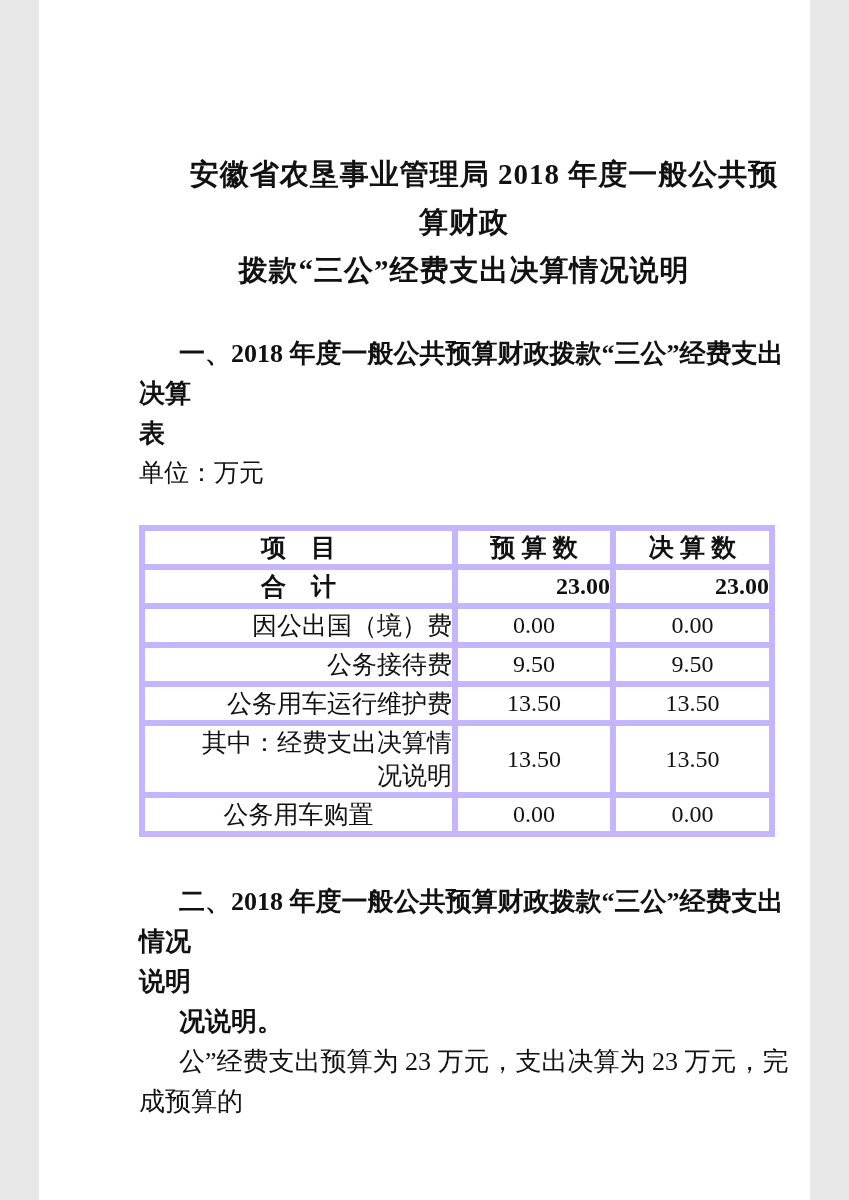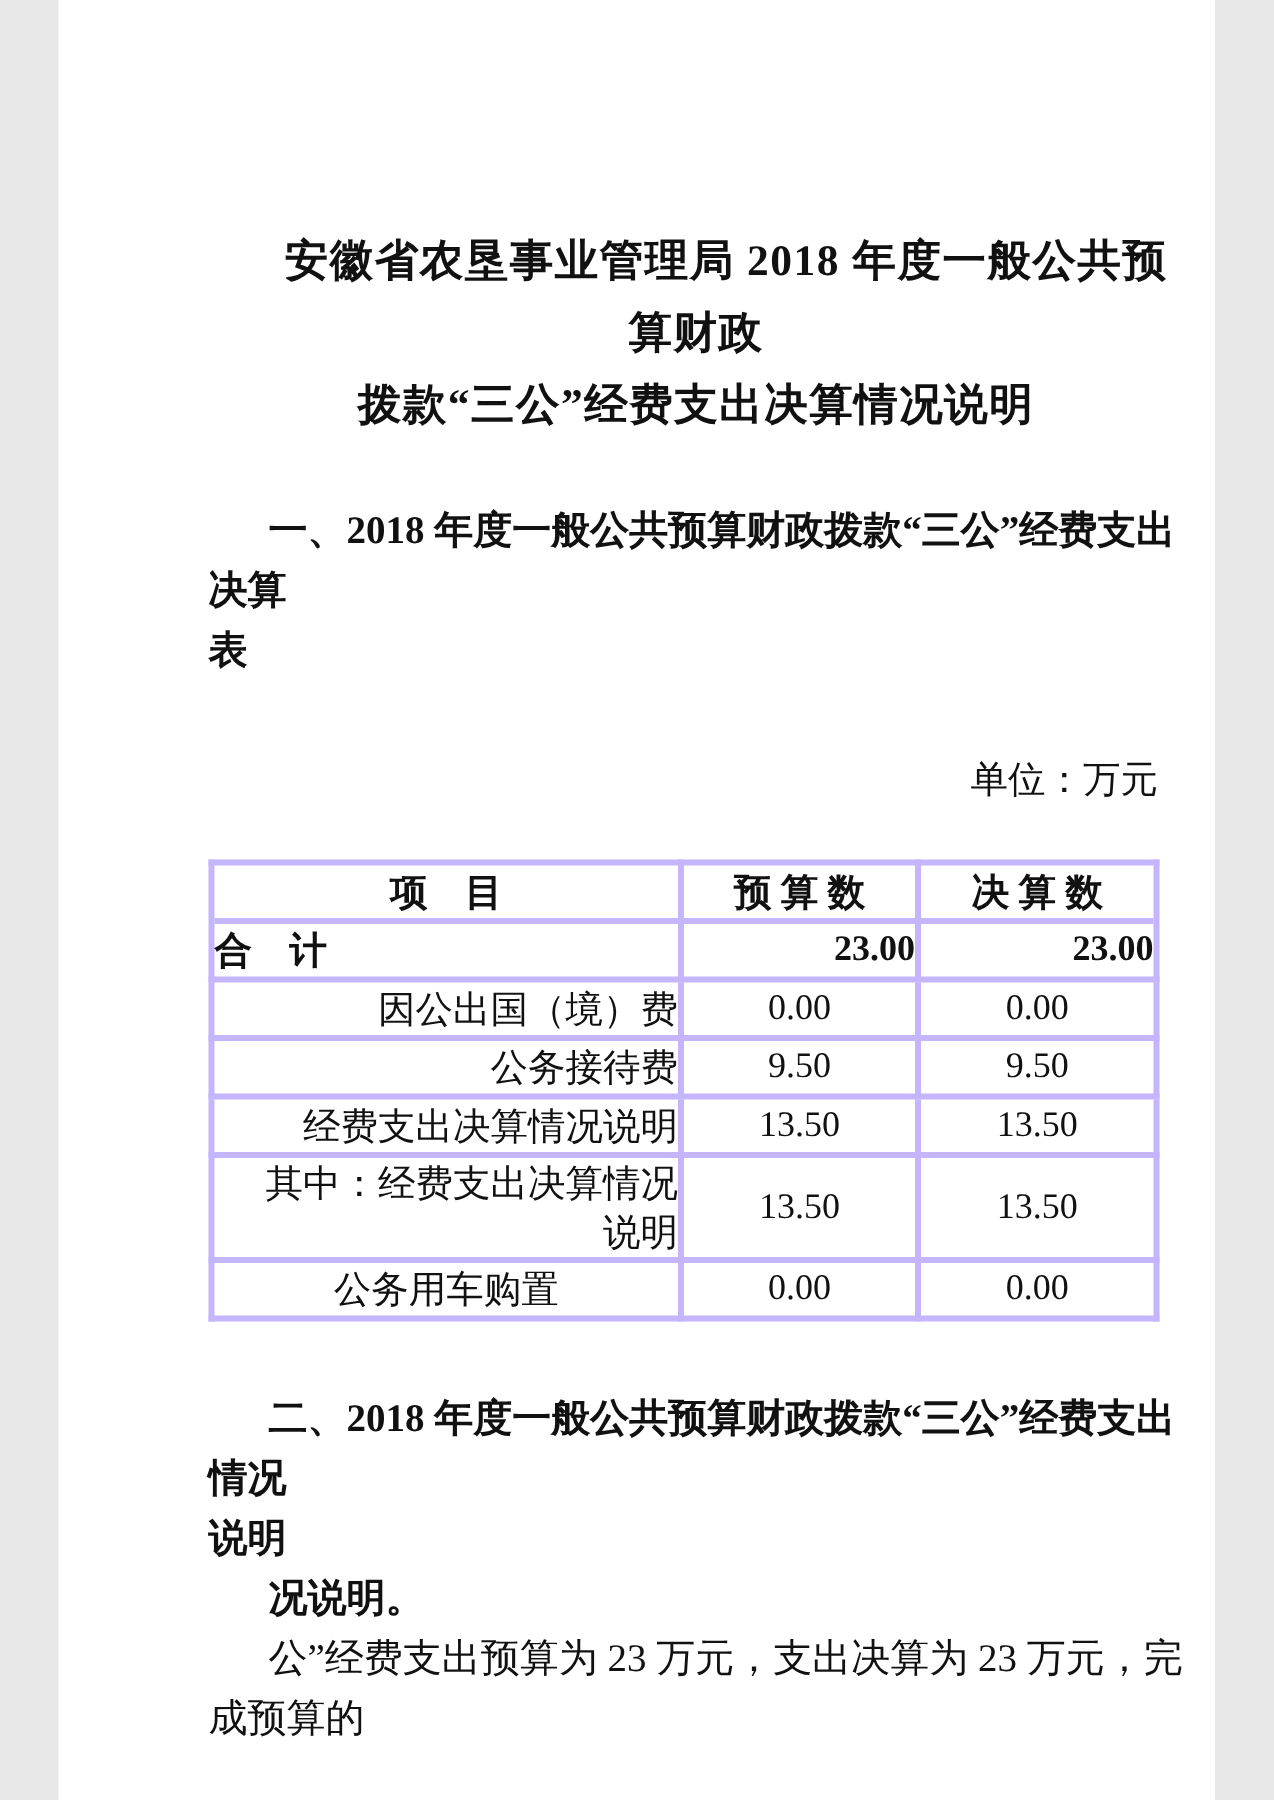--- a/index.html
+++ b/index.html
@@ -31,52 +31,51 @@
   .sec1 { margin-top: 40px; }
   .sec-heading {
     font-size: 26px;
     font-weight: bold;
     line-height: 40px;
   }
   .block .line:first-child { text-indent: 40px; }
   .unit-note {
     font-size: 25px;
     line-height: 38px;
-    text-align: right;
+    text-align: left;
     padding-right: 17px;
-    margin-top: 48px;
   }
   table.expense {
     margin-top: 33px;
     width: 630px;
     border-collapse: collapse;
     border: 3px solid #000;
     table-layout: fixed;
   }
   table.expense col.c1 { width: 313px; }
   table.expense col.c2 { width: 158px; }
   table.expense col.c3 { width: 159px; }
   table.expense th, table.expense td {
-    border: 4px solid #c4b5fd;
+    border: 6px solid #c4b5fd;
     height: 39px;
     font-size: 25px;
     text-align: center;
     vertical-align: middle;
   }
   table.expense thead th {
     font-weight: bold;
     border-bottom: 3px solid #000;
   }
   table.expense td.c-num {
     font-family: "Liberation Serif", "DejaVu Serif", serif;
     font-size: 24px;
   }
   tbody tr td:first-child { text-align: right; padding-left: 14px; }
   tbody tr:nth-child(1) td { font-weight: bold; text-align: right; }
-  tbody tr:nth-child(1) td:first-child { text-align: left; padding-left: 0; }
+  tbody tr:nth-child(1) td:first-child { text-align: center; padding-left: 0; }
   tbody tr:nth-child(5) td:first-child { padding-left: 34px; }
   tbody tr:nth-child(6) td:first-child { text-align: center; padding-left: 0; }
   .sec2 { margin-top: 45px; }
   .para {
     font-size: 26px;
     font-weight: normal;
     line-height: 40px;
   }
 </style>
 </head>
@@ -120,21 +119,21 @@
           <td class="c-item">因公出国（境）费</td>
           <td class="c-num">0.00</td>
           <td class="c-num">0.00</td>
         </tr>
           <tr>
           <td class="c-item">公务接待费</td>
           <td class="c-num">9.50</td>
           <td class="c-num">9.50</td>
         </tr>
           <tr>
-          <td class="c-item">经费支出决算情况说明</td>
+          <td class="c-item">公务用车运行维护费</td>
           <td class="c-num">13.50</td>
           <td class="c-num">13.50</td>
         </tr>
           <tr>
           <td class="c-item">其中：经费支出决算情况说明</td>
           <td class="c-num">13.50</td>
           <td class="c-num">13.50</td>
         </tr>
           <tr>
           <td class="c-item">公务用车购置</td>

